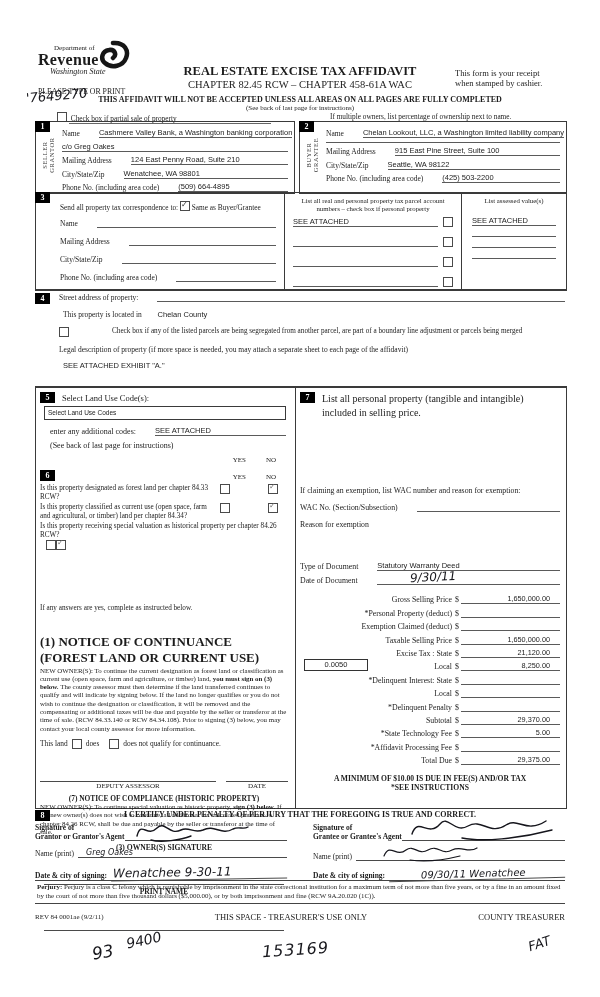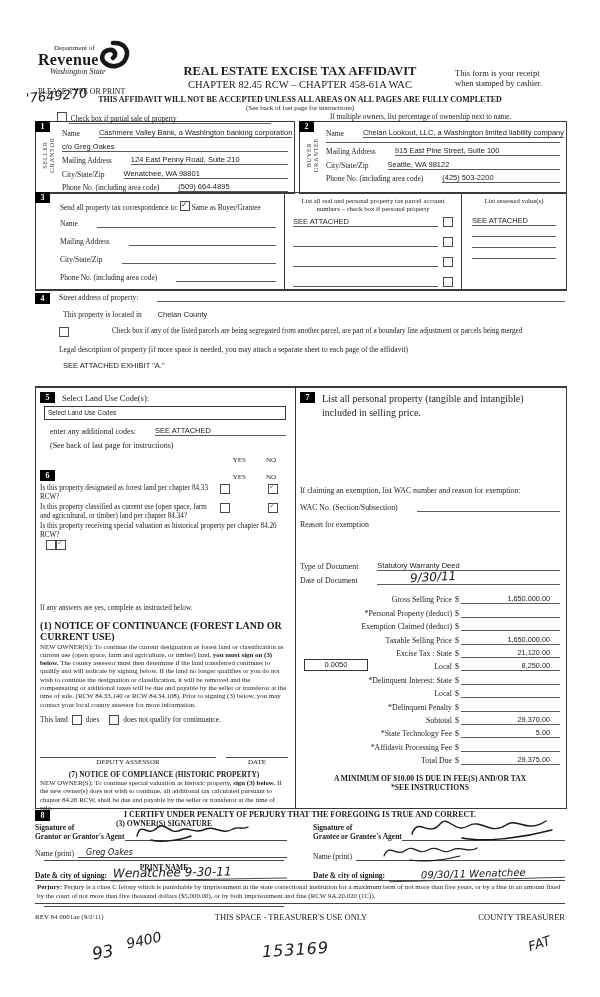--- a/index.html
+++ b/index.html
@@ -257,21 +257,21 @@
       </div>
       <div class="qrow" style="margin-top:2px;flex-direction:column;">
         <span class="qtext">Is this property receiving special valuation as historical property per chapter 84.26 RCW?</span>
         <span class="qboxes">
           <span class="cb"></span>
           <span class="cb ck"></span>
         </span>
       </div>
       <div style="margin-top:6px;font-size:7.2px;">If any answers are yes, complete as instructed below.</div>
 
-      <div class="bold" style="margin-top:8px;font-size:10px;">(1) NOTICE OF CONTINUANCE  (FOREST LAND OR CURRENT USE)</div>
+      <div class="bold" style="margin-top:22px;font-size:13px;">(1) NOTICE OF CONTINUANCE  (FOREST LAND OR CURRENT USE)</div>
       <div class="para" style="margin-top:1px;"><span>NEW OWNER(S): To continue the current designation as forest land or classification as current use (open space, farm and agriculture, or timber) land, </span><span class="bold">you must sign on (3) below.</span><span> The county assessor must then determine if the land transferred continues to qualify and will indicate by signing below. If the land no longer qualifies or you do not wish to continue the designation or classification, it will be removed and the compensating or additional taxes will be due and payable by the seller or transferor at the time of sale. (RCW 84.33.140 or RCW 84.34.108). Prior to signing (3) below, you may contact your local county assessor for more information.</span></div>
 
       <div style="margin-top:6px;font-size:7.4px;display:flex;align-items:center;gap:4px;">
         <span>This land</span>
         <span class="cb"></span>
         <span>does</span>
         <span class="cb" style="margin-left:6px;"></span>
         <span>does not qualify for continuance.</span>
       </div>
 

